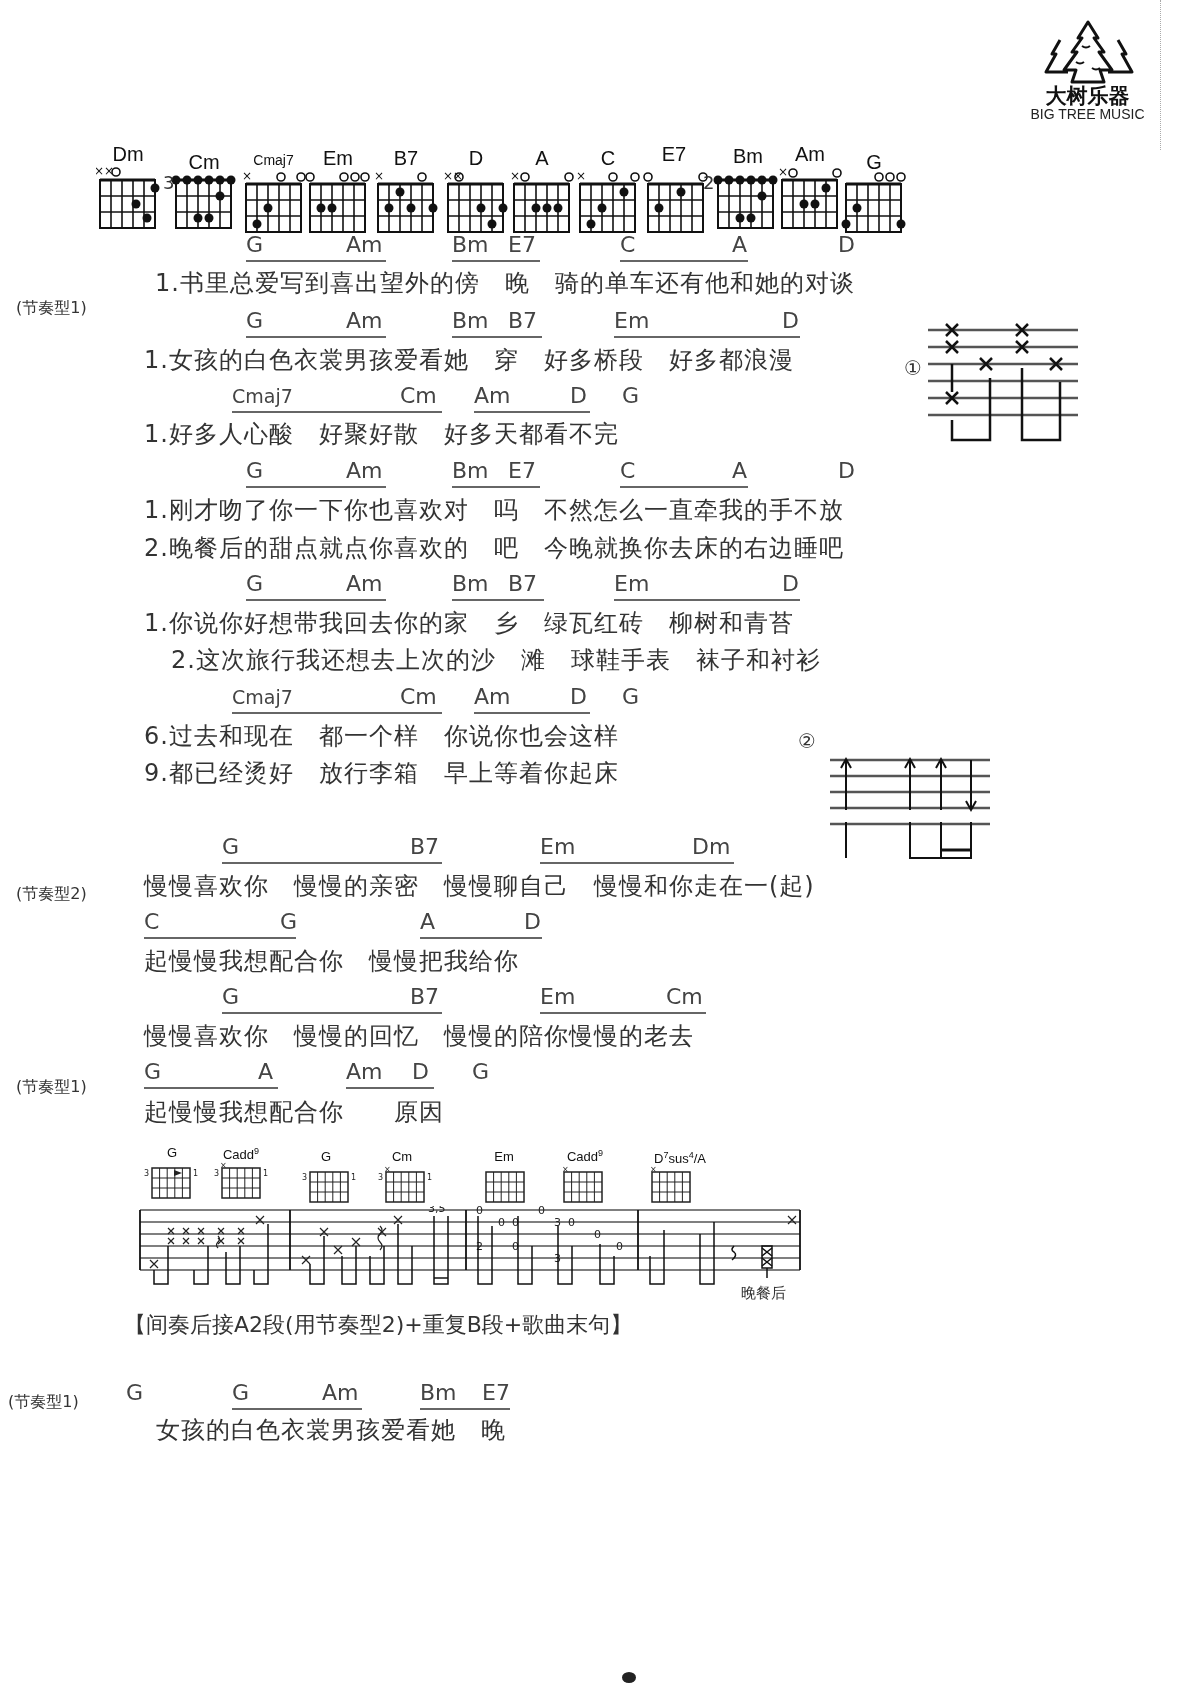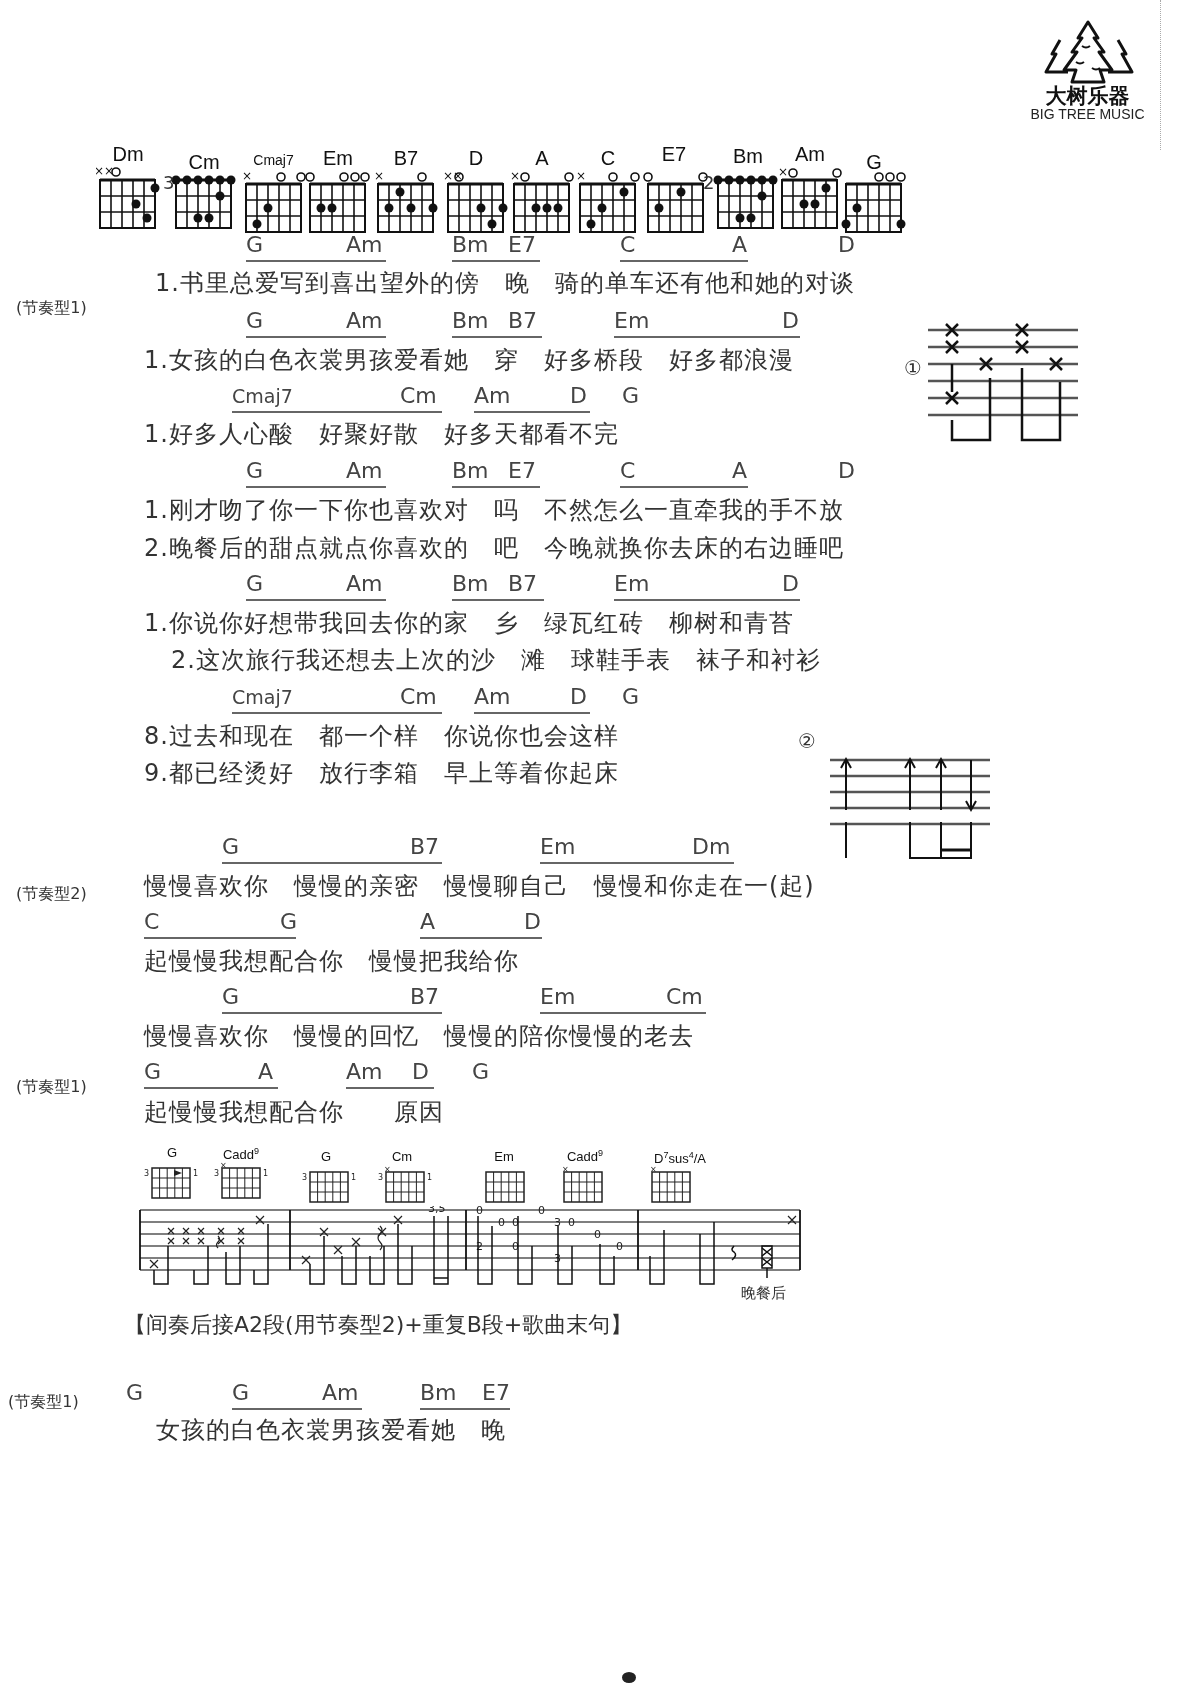--- a/index.html
+++ b/index.html
@@ -339,21 +339,21 @@
 
 <div class="chord-line" style="left:0;top:684px;width:1000px;">
   <span class="ch" style="left:232px;font-size:19px;top:2px;">Cmaj7</span>
   <span class="ch" style="left:400px;">Cm</span>
   <span class="ch" style="left:474px;">Am</span>
   <span class="ch" style="left:570px;">D</span>
   <span class="ch" style="left:622px;">G</span>
   <span class="ul" style="left:232px;width:210px;"></span>
     <span class="ul" style="left:474px;width:116px;"></span>
 </div>
-<div class="lyric" style="left:144px;top:720px;">8.过去和现在　都一个样　你说你也会这样</div>
+<div class="lyric" style="left:144px;top:720px;">6.过去和现在　都一个样　你说你也会这样</div>
 <div class="lyric" style="left:144px;top:757px;">9.都已经烫好　放行李箱　早上等着你起床</div>
 
 <div class="tag" style="left:798px;top:729px;font-size:20px;">②</div>
 <svg class="abs" style="left:830px;top:755px;" width="160" height="80" viewBox="0 0 160 80">
   <g stroke="#555" stroke-width="2.5">
     <line x1="0" y1="5" x2="160" y2="5"></line>
       <line x1="0" y1="21" x2="160" y2="21"></line>
       <line x1="0" y1="37" x2="160" y2="37"></line>
     <line x1="0" y1="53" x2="160" y2="53"></line>
       <line x1="0" y1="69" x2="160" y2="69"></line>

